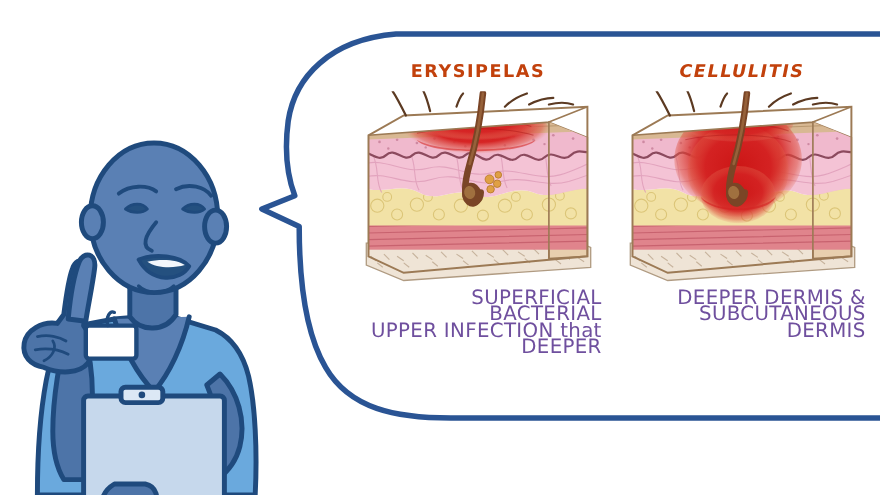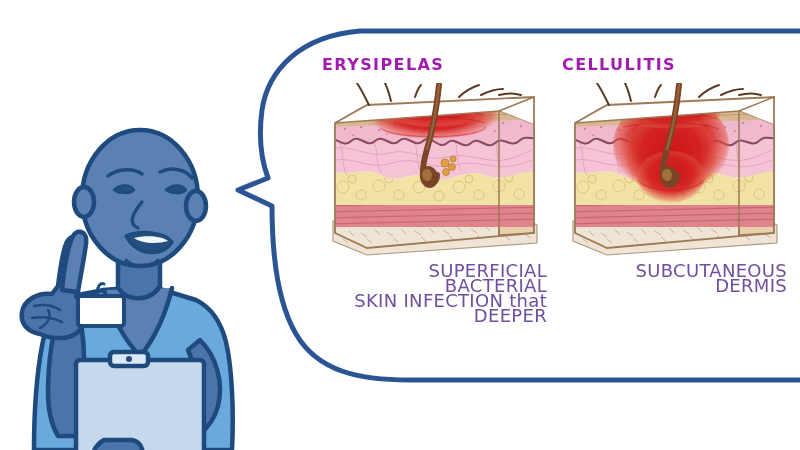--- a/index.html
+++ b/index.html
@@ -12,24 +12,24 @@
   }
   #stage{position:absolute;left:0;top:0;width:800px;height:450px;overflow:hidden;background:#fff;}
   .layer{position:absolute;left:0;top:0;width:800px;height:450px;}
 
   
   .bubble-svg{position:absolute;left:0;top:0;}
 
   
   .panel{position:absolute;}
   .panel-title{
-    position:absolute;width:100%;
+    position:absolute;width:100%;text-align:center;
     font-family:"DejaVu Sans", sans-serif;
     font-weight:bold;letter-spacing:1.4px;
-    font-size:16px;color:#a21caf;
+    font-size:16px;color:#c2410c;
     white-space:nowrap;
   }
   .panel-caption{
     position:absolute;width:100%;text-align:right;
     font-family:"DejaVu Sans", sans-serif;
     font-size:18px;line-height:15px;color:#6f4f9e;
     letter-spacing:.3px;
   }
 
   
@@ -282,28 +282,28 @@
       <g fill="#e0a044" stroke="#b87a2c" stroke-width=".8">
         <circle cx="118" cy="80" r="4"></circle>
           <circle cx="125" cy="84" r="3.4"></circle>
         <circle cx="119" cy="89" r="3.4"></circle>
           <circle cx="126" cy="76" r="3"></circle>
       </g>
     </svg>
 
     <div class="panel-caption" style="top:208px;">
       <div>SUPERFICIAL BACTERIAL</div>
-      <div>SKIN INFECTION that</div>
+      <div>UPPER INFECTION that</div>
       <div>DEEPER</div>
     </div>
   </div>
 
   <div class="panel" style="left:562px;top:55px;width:225px;height:270px;">
 
-    <div class="panel-title" style="top:0;">CELLULITIS</div>
+    <div class="panel-title" style="top:0;font-style:italic;">CELLULITIS</div>
 
     <svg style="position:absolute;left:5px;top:28px;" width="215" height="175" viewBox="0 0 215 175">
       <defs>
         <radialGradient id="cel-red" cx="50%" cy="46%" r="56%">
           <stop offset="0%" stop-color="#cc1616" stop-opacity="1"></stop>
           <stop offset="58%" stop-color="#d42222" stop-opacity=".96"></stop>
           <stop offset="84%" stop-color="#de5040" stop-opacity=".55"></stop>
           <stop offset="100%" stop-color="#e68a78" stop-opacity="0"></stop>
         </radialGradient>
         <clipPath id="cel-block">
@@ -431,17 +431,18 @@
         <path d="M 112 2 C 110 22, 106 46, 100 66
                  C 96 80, 94 92, 98 98
                  C 102 104, 110 100, 110 92" fill="none" stroke="#7a4526" stroke-width="6" stroke-linecap="round"></path>
         <path d="M 112 2 C 110 22, 106 46, 100 66" fill="none" stroke="#96613a" stroke-width="2.4" stroke-linecap="round"></path>
         <ellipse cx="102" cy="94" rx="9" ry="11" fill="#7a4526" transform="rotate(-12 102 94)"></ellipse>
         <ellipse cx="100" cy="92" rx="5" ry="6" fill="#a0703f" transform="rotate(-12 100 92)"></ellipse>
       </g>
     </svg>
 
     <div class="panel-caption" style="top:208px;">
+      <div>DEEPER DERMIS &amp;</div>
       <div>SUBCUTANEOUS DERMIS</div>
     </div>
   </div>
 
 </div>
 
 </body></html>

